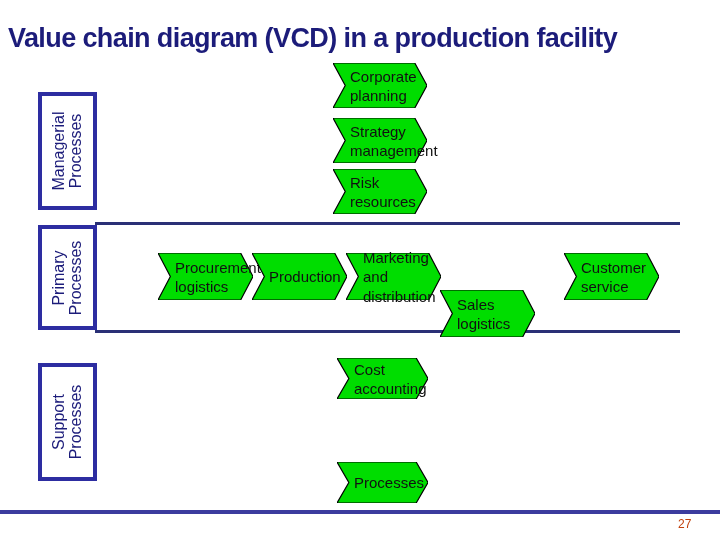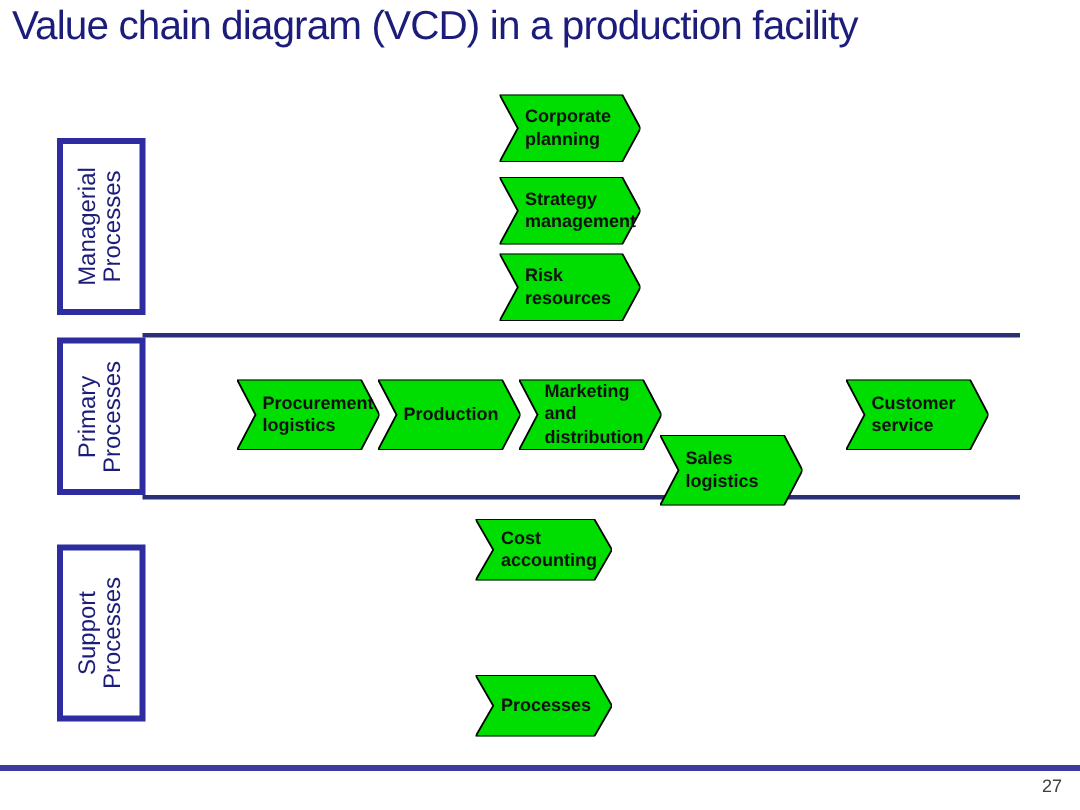--- a/index.html
+++ b/index.html
@@ -1,22 +1,22 @@
 <!DOCTYPE html>
 <html><head>
 <meta charset="utf-8">
 <style>
   html,body { margin:0; padding:0; background:#ffffff; }
   .slide {
     position:relative; width:720px; height:540px; background:#ffffff;
     font-family:"Liberation Sans", sans-serif; overflow:hidden;
   }
   .title {
-    position:absolute; left:8px; top:2px;
-    font-size:27px; font-weight:normal; letter-spacing:-0.6px;
+    position:absolute; left:8px; top:23px;
+    font-size:27px; font-weight:bold; letter-spacing:-0.6px;
     color:#1c1c7a; white-space:nowrap;
   }
   
   .vlabel {
     position:absolute; left:38px; width:59px; box-sizing:border-box;
     border:4px solid #2d2da1; background:#ffffff;
   }
   .vlabel .vtext {
     position:absolute; top:50%; left:50%;
     transform:translate(-50%,-50%) rotate(-90deg);
@@ -30,35 +30,35 @@
   .hline { position:absolute; background:#2a3076; }
   .hline-top    { left:95px; top:222px; width:585px; height:3px; }
   .hline-bottom { left:95px; top:330px; width:585px; height:3px; }
   .footer-line  { left:0;    top:510px; width:720px; height:4px; background:#3c3c9e; }
   
   .chev { position:absolute; }
   .chev svg { position:absolute; left:0; top:0; width:100%; height:100%; display:block; }
   .chev polygon { fill:#00dd00; stroke:#000000; stroke-width:1.2; vector-effect:non-scaling-stroke; }
   .chev .chev-label {
     position:absolute; left:17px; top:50%; transform:translateY(-50%);
-    width:68px; font-size:12px; line-height:1.3; color:#111111;font-weight:bold;
+    width:68px; font-size:15px; line-height:1.3; color:#111111;
   }
   
   .chev-m { left:333px; width:94px; height:45px; }
   .chev-m1 { top:63px; }  .chev-m2 { top:118px; }  .chev-m3 { top:169px; }
   
   .chev-p { top:253px; width:95px; height:47px; }
   .chev-p1 { left:158px; } .chev-p2 { left:252px; } .chev-p3 { left:346px; }
   .chev-p4 { left:440px;margin-top:37px; } .chev-p5 { left:564px; }
   
-  .chev-s { left:317px; width:91px; height:41px; }
+  .chev-s { left:337px; width:91px; height:41px;margin-top:12px; }
   .chev-s1 { top:346px; } .chev-s2 { top:398px; } .chev-s3 { top:450px; }
   .page-number {
     position:absolute; left:678px; top:517px; width:30px;
-    font-size:12px; color:#404040; text-align:right;
+    font-size:12px; color:#c2410c; text-align:left;
   }
 </style>
 </head>
 <body>
 
 <div class="slide">
 
   <div class="title">Value chain diagram (VCD) in a production facility</div>
 
   <div class="vlabel vlabel-managerial">

